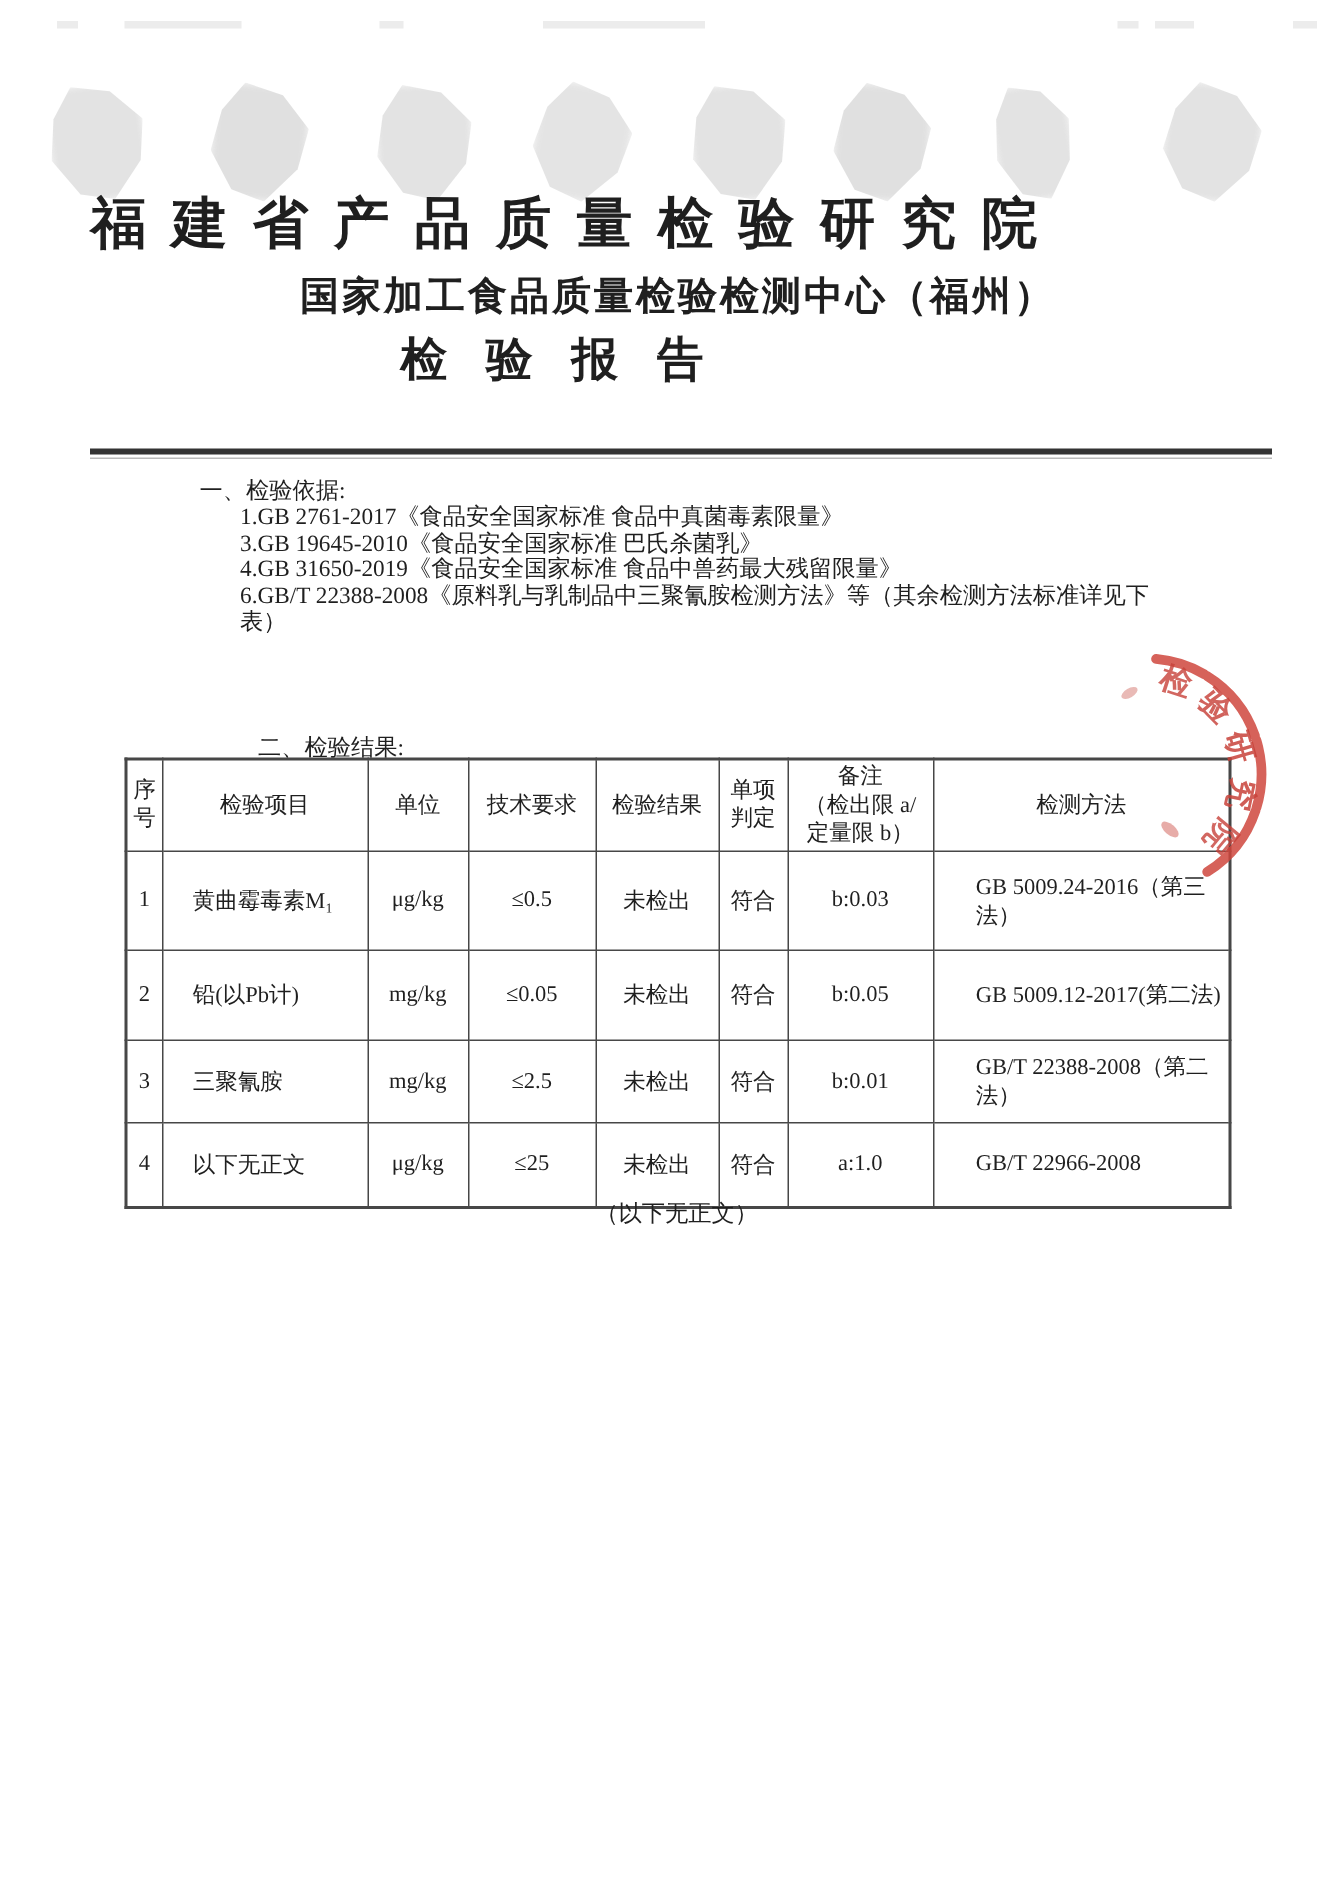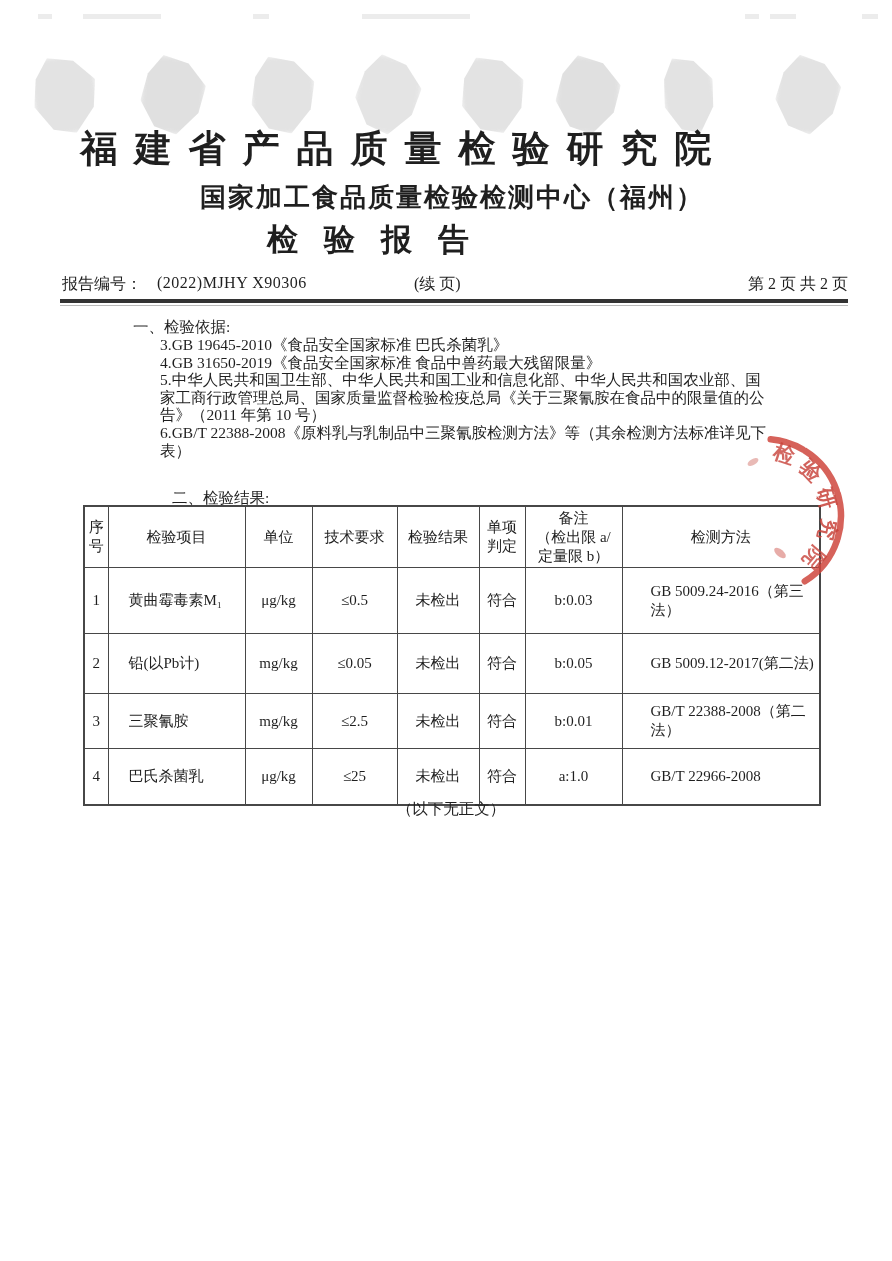--- a/index.html
+++ b/index.html
@@ -10,21 +10,21 @@
   
   .blob{
     position:absolute;top:56px;width:64px;height:78px;background:#dcdcdc;
     clip-path:polygon(30% 0,70% 8%,100% 35%,92% 70%,60% 100%,25% 92%,0 60%,8% 25%);
     filter:blur(2.5px);opacity:.8;
   }
   .topdash{position:absolute;top:14px;height:5px;background:#ececec;}
   
   .institute{
     position:absolute;top:124px;left:0;width:752px;text-align:center;
-    font-size:37px;font-weight:bold;letter-spacing:17px;text-indent:17px;white-space:nowrap;padding-left:20px;
+    font-size:37px;font-weight:bold;letter-spacing:17px;text-indent:17px;white-space:nowrap;
   }
   .center-name{
     position:absolute;top:180px;left:6px;width:892px;text-align:center;
     font-size:26px;font-weight:bold;letter-spacing:2px;white-space:nowrap;
   }
   .doc-title{
     position:absolute;top:219px;left:0;width:736px;text-align:center;
     font-size:31px;font-weight:bold;letter-spacing:26px;text-indent:26px;white-space:nowrap;
   }
   .meta-row{position:absolute;top:274px;left:62px;width:786px;height:22px;font-size:16px;}
@@ -79,34 +79,28 @@
   <div class="blob" style="left:356px;transform:rotate(10deg);background:#dedede;"></div>
   <div class="blob" style="left:461px;transform:rotate(-6deg);"></div>
   <div class="blob" style="left:556px;transform:rotate(4deg);background:#d9d9d9;"></div>
   <div class="blob" style="left:663px;width:52px;transform:rotate(-10deg);"></div>
   <div class="blob" style="left:776px;transform:rotate(7deg);"></div>
 
   <div class="institute">福建省产品质量检验研究院</div>
   <div class="center-name">国家加工食品质量检验检测中心（福州）</div>
   <div class="doc-title">检验报告</div>
 
-  <div class="meta-row">
-    <span class="meta-label">报告编号：</span>
-    <span class="meta-no">(2022)MJHY X90306</span>
-    <span class="meta-cont">(续 页)</span>
-    <span class="meta-page">第 2 页  共 2 页</span>
-  </div>
   <div class="rule-thick"></div>
   <div class="rule-thin"></div>
 
   <div class="basis-heading">一、检验依据:</div>
   <div class="basis-list">
+    <p class="basis-item">1.GB 2761-2017《食品安全国家标准 食品中真菌毒素限量》</p>
     <p class="basis-item">3.GB 19645-2010《食品安全国家标准 巴氏杀菌乳》</p>
     <p class="basis-item">4.GB 31650-2019《食品安全国家标准 食品中兽药最大残留限量》</p>
-    <p class="basis-item">5.中华人民共和国卫生部、中华人民共和国工业和信息化部、中华人民共和国农业部、国家工商行政管理总局、国家质量监督检验检疫总局《关于三聚氰胺在食品中的限量值的公告》（2011 年第 10 号）</p>
     <p class="basis-item">6.GB/T 22388-2008《原料乳与乳制品中三聚氰胺检测方法》等（其余检测方法标准详见下表）</p>
   </div>
 
   <div class="results-heading">二、检验结果:</div>
 
   <table class="rtable">
     <colgroup>
       <col style="width:24px">
         <col style="width:137px">
         <col style="width:67px">
@@ -156,21 +150,21 @@
       <td class="cell-item">三聚氰胺</td>
       <td>mg/kg</td>
       <td>≤2.5</td>
       <td>未检出</td>
       <td>符合</td>
       <td>b:0.01</td>
       <td class="cell-method">GB/T 22388-2008（第二法）</td>
     </tr>
     <tr style="height:56px">
       <td>4</td>
-      <td class="cell-item">巴氏杀菌乳</td>
+      <td class="cell-item">以下无正文</td>
       <td>μg/kg</td>
       <td>≤25</td>
       <td>未检出</td>
       <td>符合</td>
       <td>a:1.0</td>
       <td class="cell-method">GB/T 22966-2008</td>
     </tr>
   </tbody>
     </table>
 

